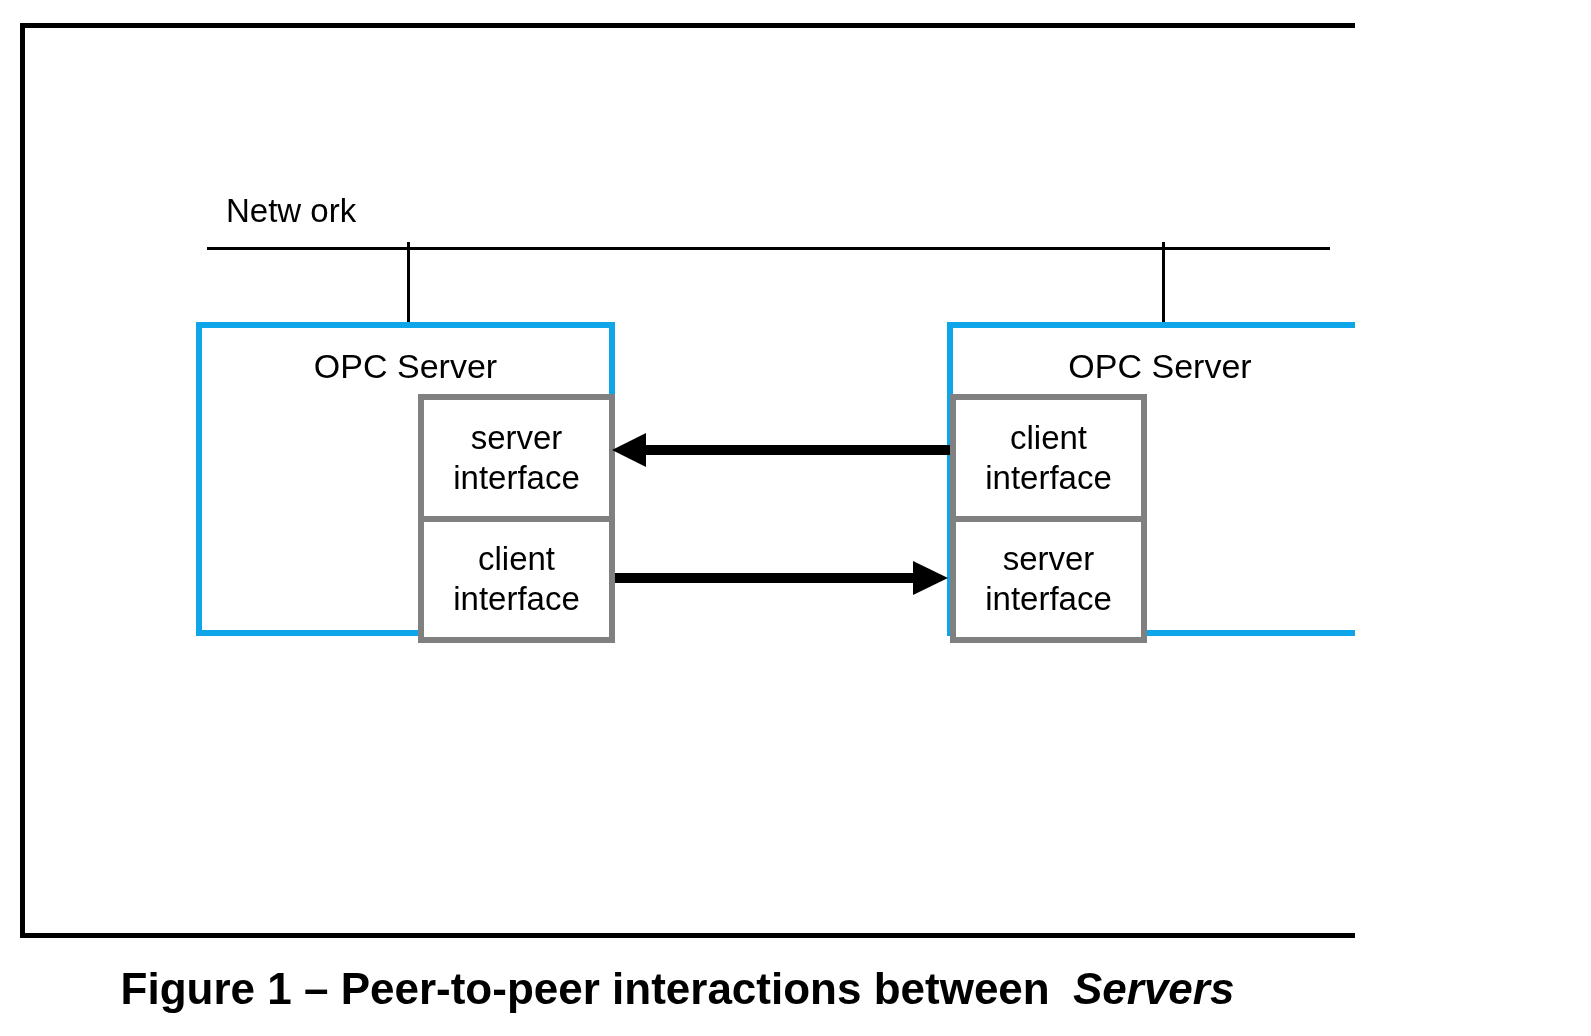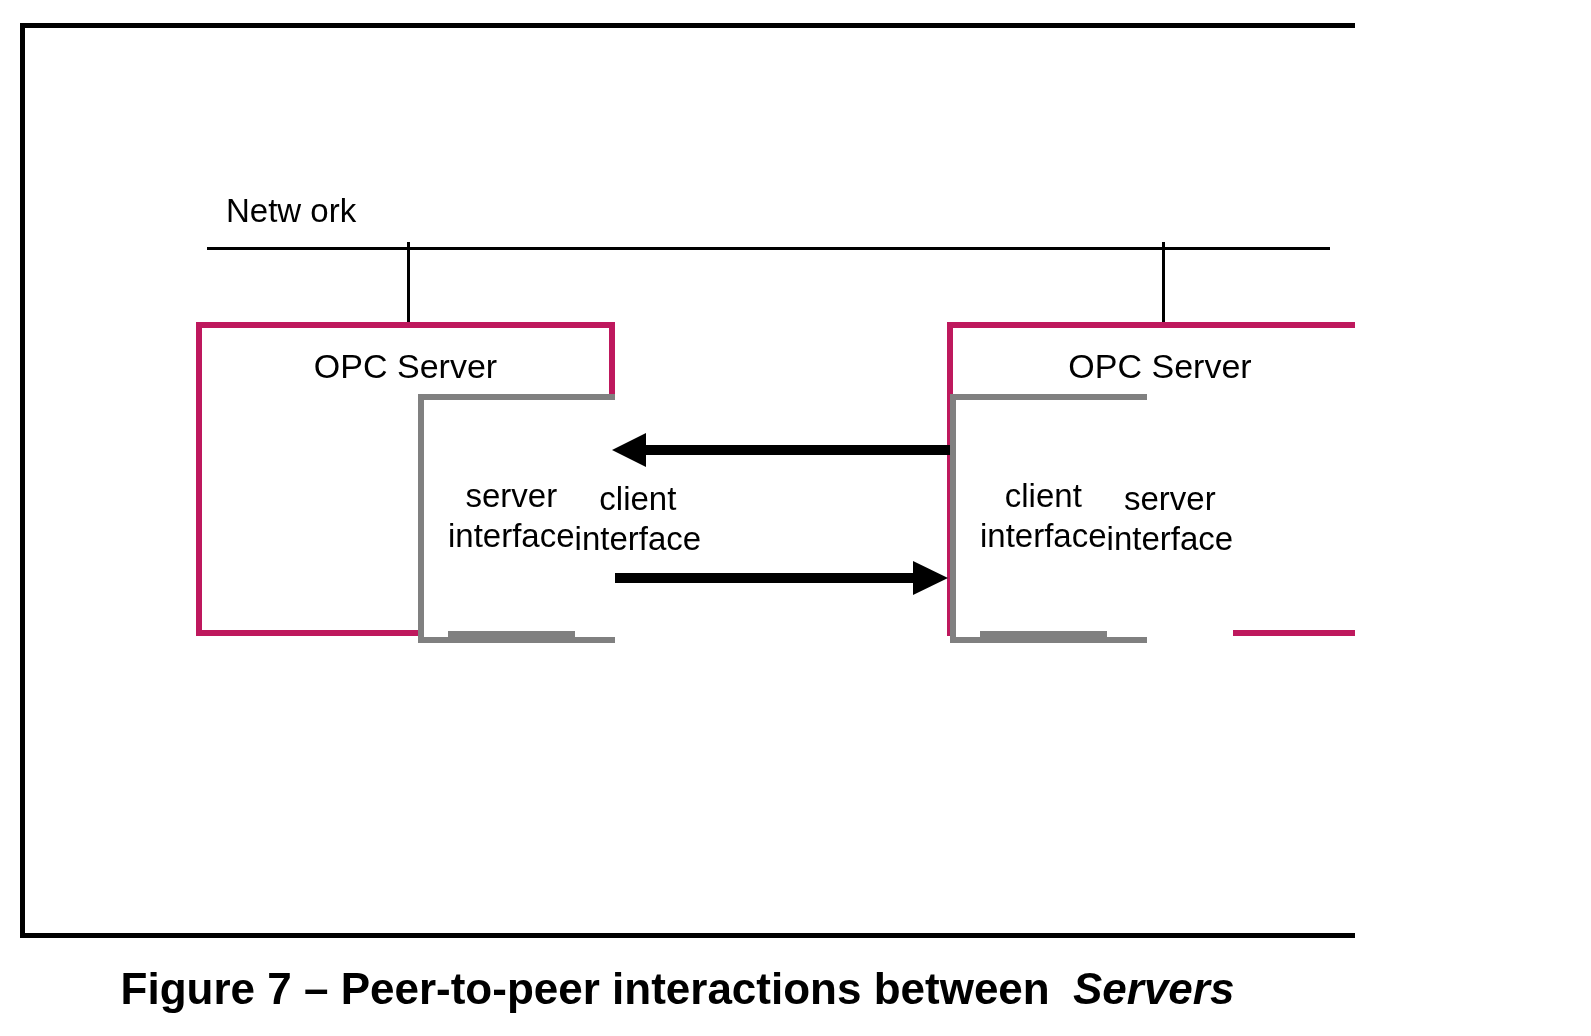--- a/index.html
+++ b/index.html
@@ -40,41 +40,41 @@
     top:242px;
     background:#000;
     z-index:1;
   }
   .drop-left  { left:407px; }
   .drop-right { left:1162px; }
   .server-box {
     position:absolute;
     top:322px;
     height:314px;
-    border:6px solid #be185d;
+    border:6px solid #0ea5e9;
     background:#ffffff;
     z-index:1;
   }
   .server-box.left  { left:196px;  width:419px; }
   .server-box.right { left:947px;  width:426px; }
   .server-title {
     margin-top:19px;
     text-align:center;
     font-size:34px;
   }
   .iface-stack {
     position:absolute;
     top:394px;
     height:249px;
     width:197px;
     border:6px solid #808080;
     background:#ffffff;
     display:flex;
+    flex-direction:column;
     z-index:2;
-    padding-left:24px;
   }
   .stack-left  { left:418px; }
   .stack-right { left:950px; }
   .iface-cell {
     flex:1;
     display:flex;
     align-items:center;
     justify-content:center;
     text-align:center;
     font-size:33px;
@@ -164,15 +164,15 @@
 interface</div>
   </div>
 
   <div class="arrow-body top-arrow-body"></div>
   <div class="arrow-head head-left"></div>
 
   <div class="arrow-body bottom-arrow-body"></div>
   <div class="arrow-head head-right"></div>
 
 
-  <div class="caption"><span>Figure 7 – Peer-to-peer interactions between </span><em>Servers</em></div>
+  <div class="caption"><span>Figure 1 – Peer-to-peer interactions between </span><em>Servers</em></div>
 
 </div>
 
 </body></html>

